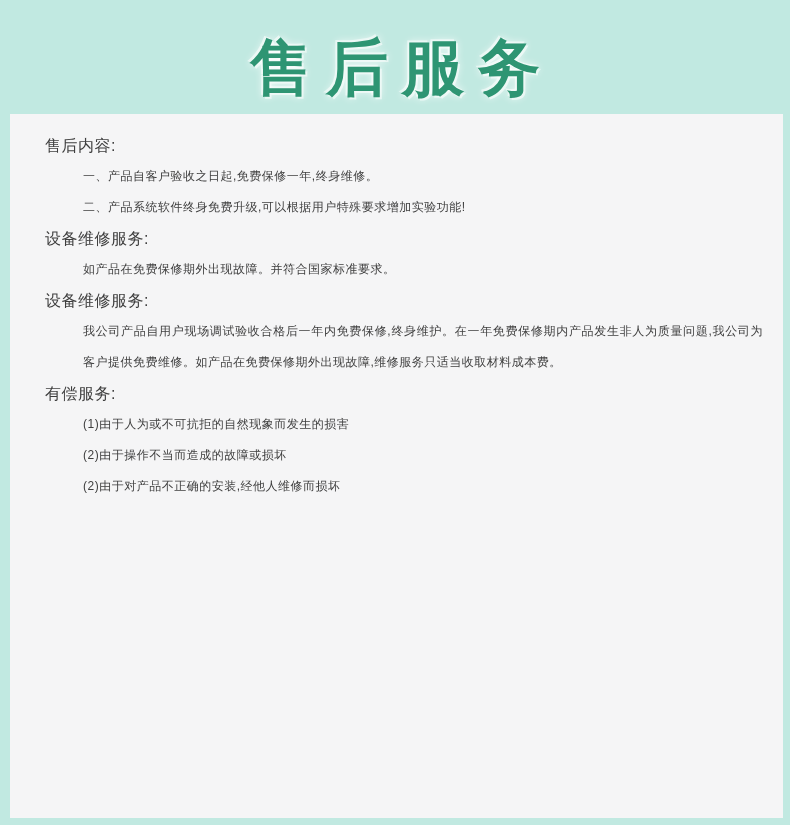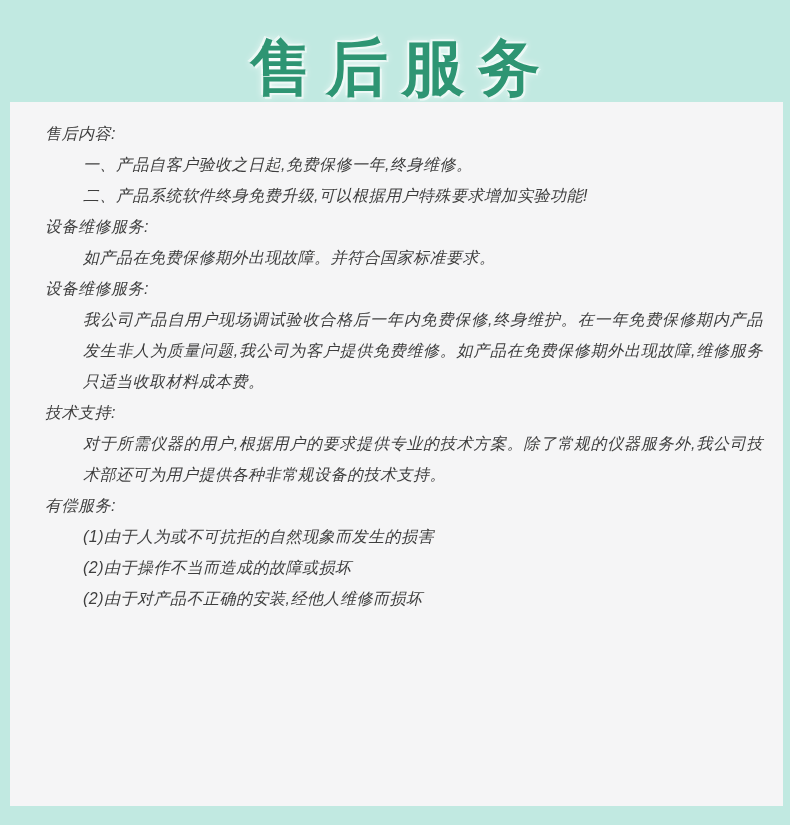--- a/index.html
+++ b/index.html
@@ -39,40 +39,39 @@
     text-shadow:
       0 0 8px rgba(255,255,255,0.95),
       2px 2px 0 rgba(255,255,255,0.55),
       -2px -2px 0 rgba(255,255,255,0.55);
     white-space:nowrap;
     padding-left:14px; 
   }
   .card{
     position:absolute;
     left:10px;
-    top:102px;
+    top:114px;
     width:773px;
     height:704px;
     background:var(--card);
     box-sizing:border-box;
     padding:16px 20px 0 35px;
-    font-style:italic;
   }
   .card section{margin:0;}
   .card h2{
     margin:0;
     font-size:16px;
     font-weight:400;
     color:var(--text);
     line-height:31px;
     letter-spacing:0.5px;
   }
   .card p{
     margin:0 0 0 38px;
-    font-size:16px;
+    font-size:12px;
     font-weight:400;
     color:var(--text);
     line-height:31px;
     letter-spacing:0.5px;
     text-align:justify;
     text-justify:inter-ideograph;
   }
 </style>
 </head>
 <body>
@@ -95,24 +94,20 @@
     <section>
       <h2>设备维修服务:</h2>
       <p>如产品在免费保修期外出现故障。并符合国家标准要求。</p>
     </section>
 
     <section>
       <h2>设备维修服务:</h2>
       <p>我公司产品自用户现场调试验收合格后一年内免费保修,终身维护。在一年免费保修期内产品发生非人为质量问题,我公司为客户提供免费维修。如产品在免费保修期外出现故障,维修服务只适当收取材料成本费。</p>
     </section>
 
-    <section>
-      <h2>技术支持:</h2>
-      <p>对于所需仪器的用户,根据用户的要求提供专业的技术方案。除了常规的仪器服务外,我公司技术部还可为用户提供各种非常规设备的技术支持。</p>
-    </section>
 
 
     <section>
       <h2>有偿服务:</h2>
       <p>(1)由于人为或不可抗拒的自然现象而发生的损害</p>
       <p>(2)由于操作不当而造成的故障或损坏</p>
       <p>(2)由于对产品不正确的安装,经他人维修而损坏</p>
     </section>
 
   </main>

